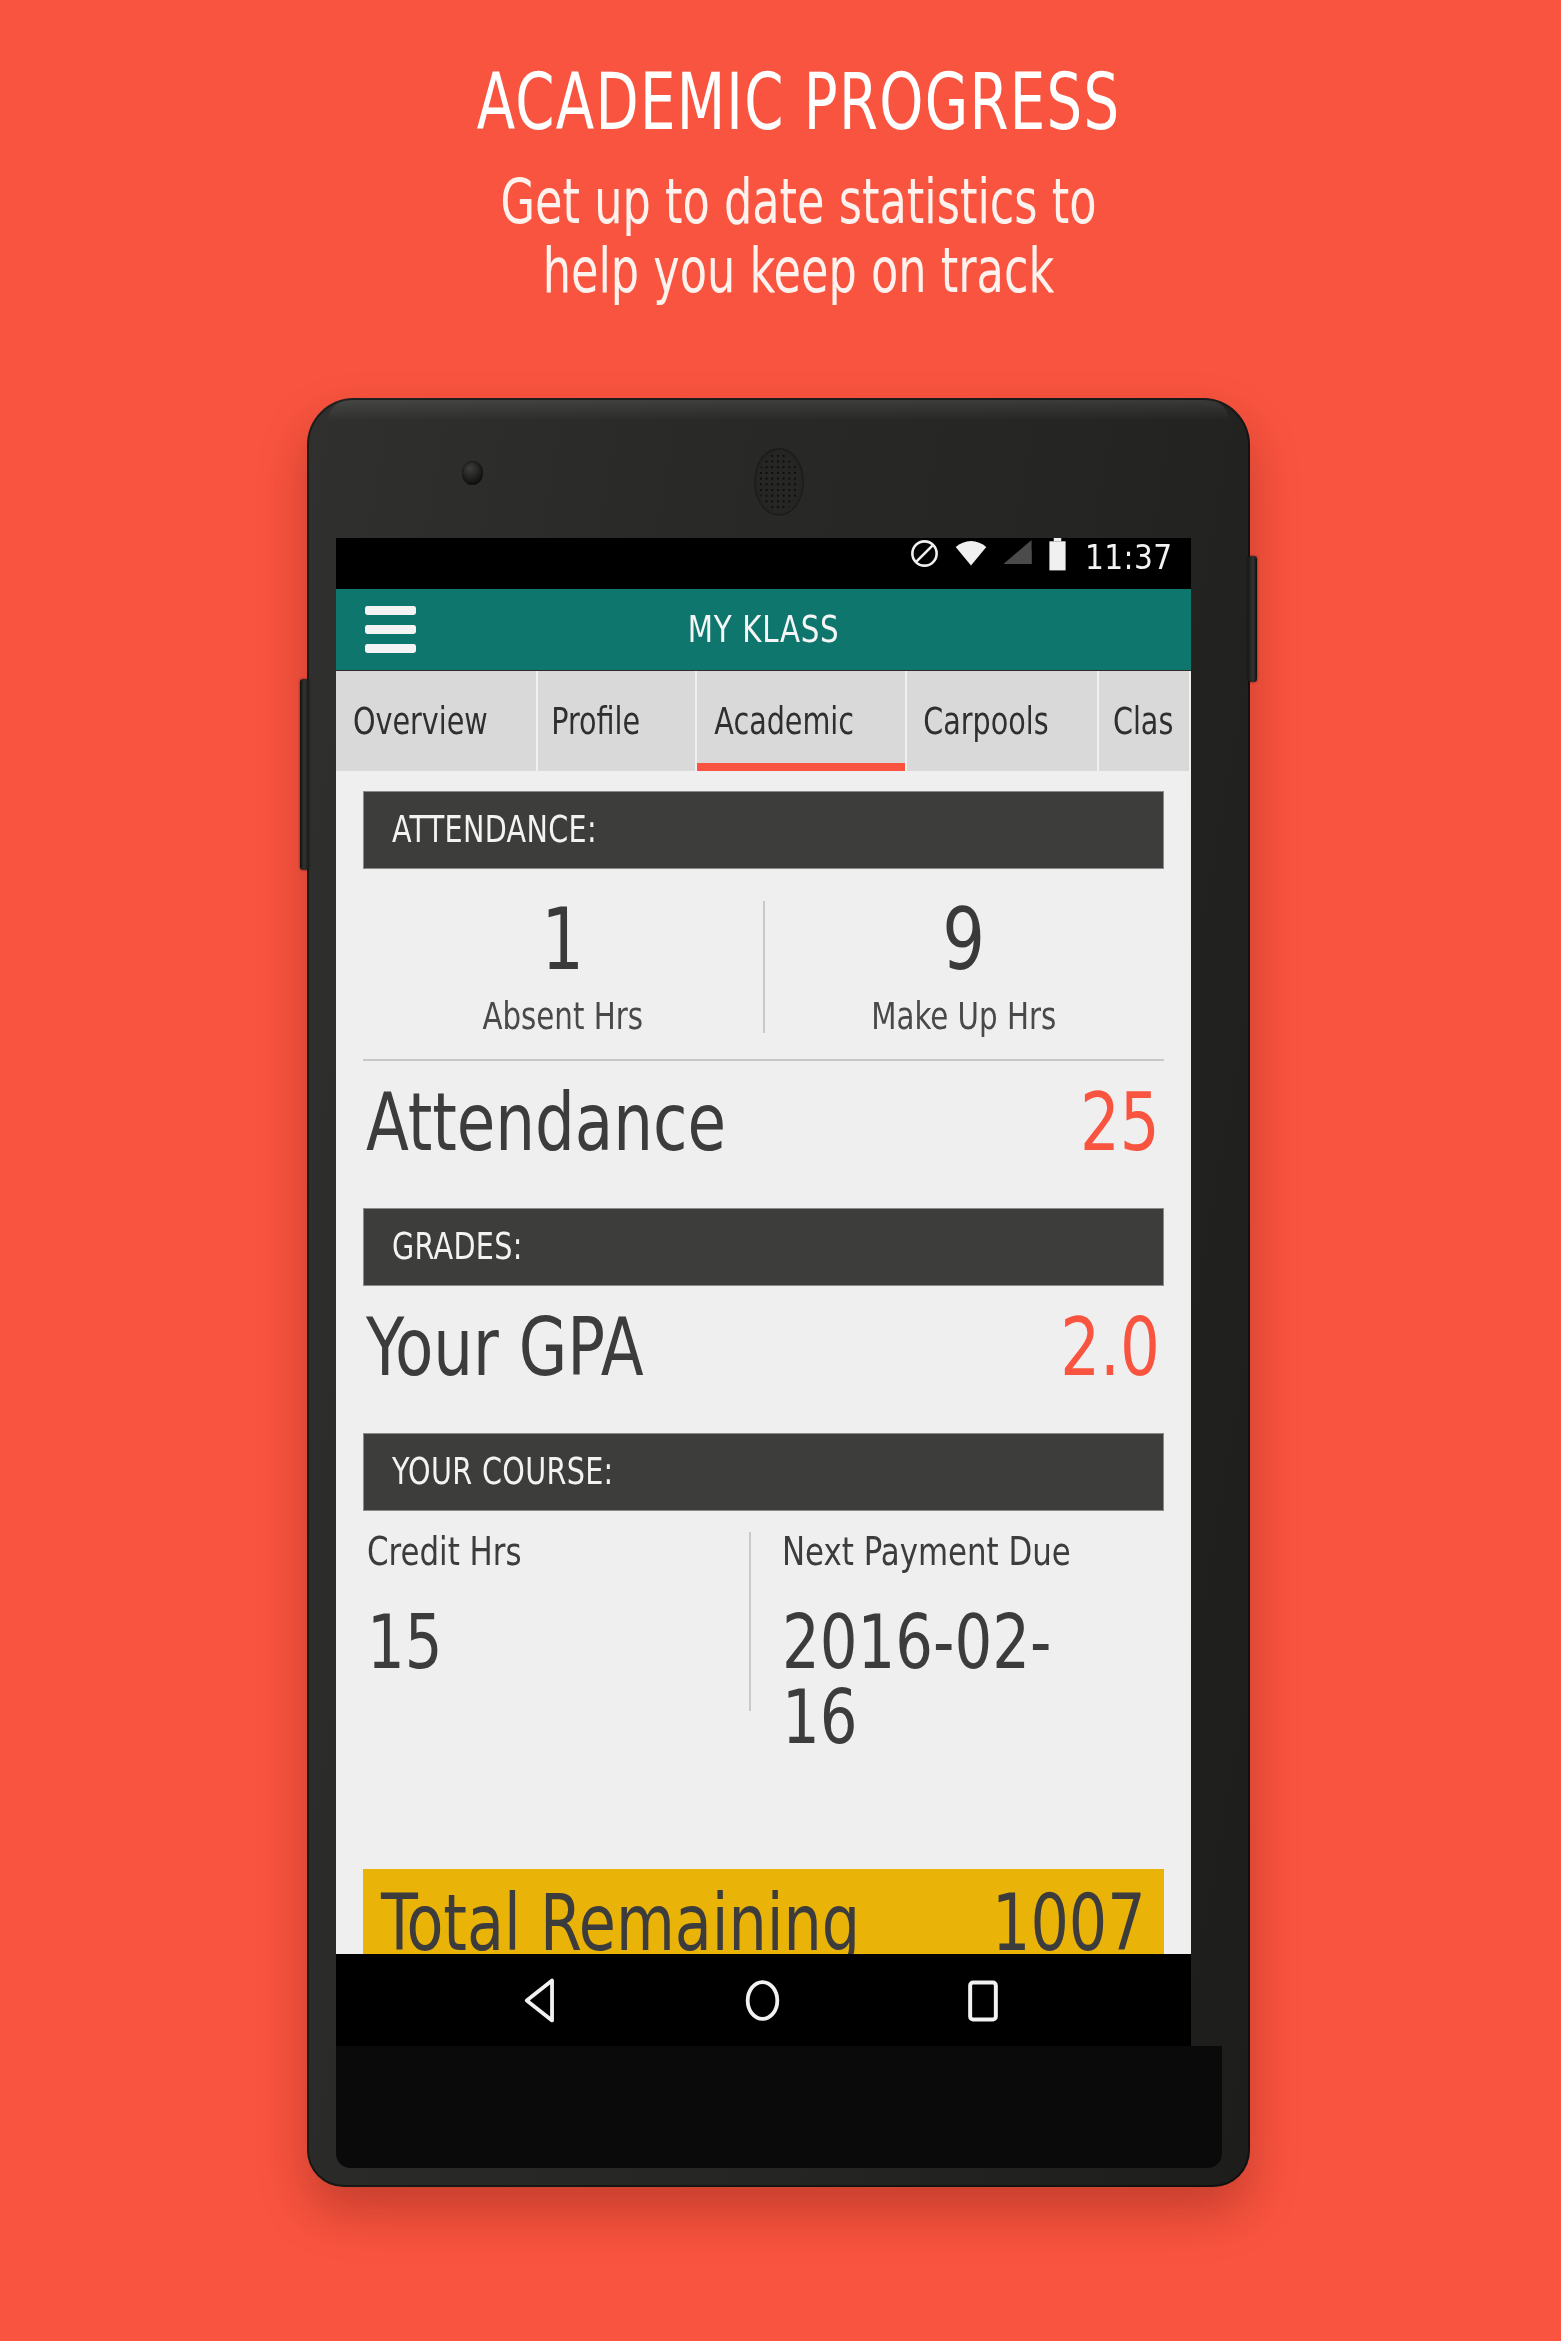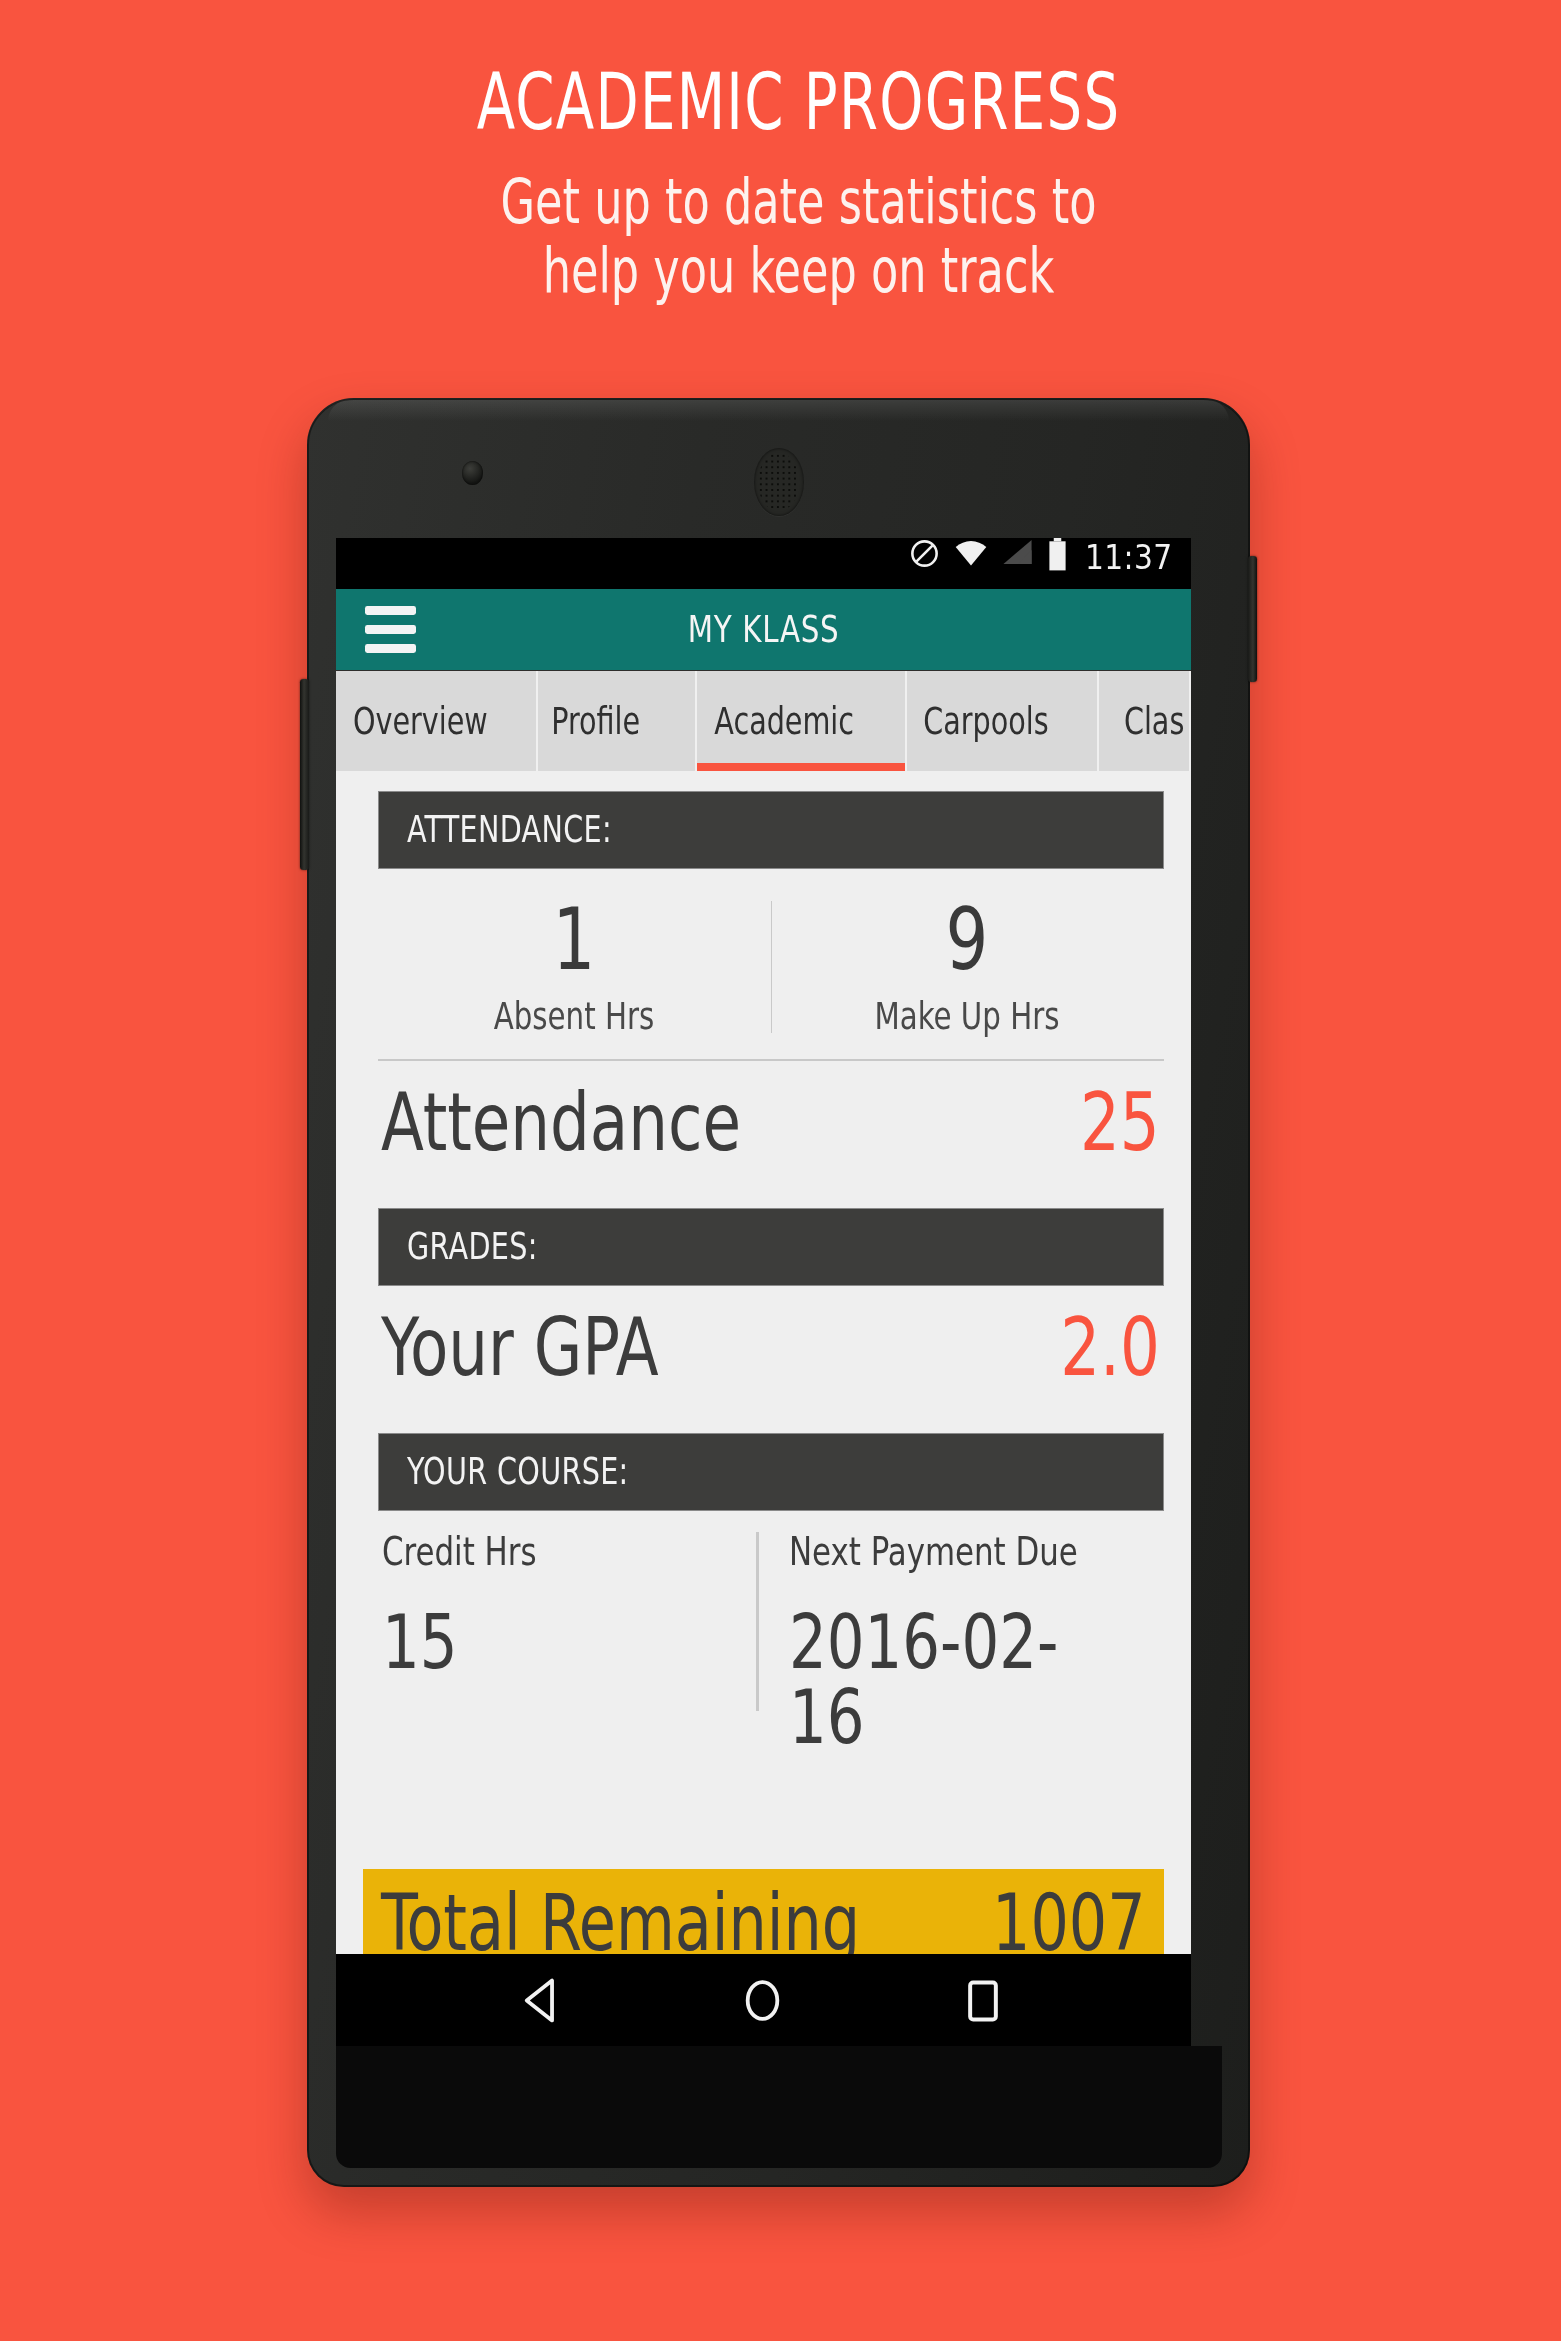--- a/index.html
+++ b/index.html
@@ -147,24 +147,24 @@
   }
   .tab span { transform:scaleX(0.86); display:block; }
   .tab.active::after {
     content:""; position:absolute; left:0; right:0; bottom:0; height:8.1px;
     background:#f9543f;
   }
   .tab-overview { flex:0 0 202px; }
   .tab-profile  { flex:0 0 159px; }
   .tab-academic { flex:0 0 210px; }
   .tab-carpools { flex:0 0 192px; }
-  .tab-classes  { flex:1 1 auto; justify-content:flex-start; padding-left:20px; }
-
-  
-  .content { background:#efefef; height:1183px; position:relative; overflow:hidden;padding-left:15px; }
+  .tab-classes  { flex:1 1 auto; justify-content:flex-start; padding-left:9px; }
+
+  
+  .content { background:#efefef; height:1183px; position:relative; overflow:hidden; }
 
   .section-head {
     margin:19.5px 27px 0 27px;
     background:#3d3d3b;
     height:78px;
     display:flex; align-items:center;
     padding-left:28px;
     border:0.8px solid #8a8a8a;
   }
   .section-head span {

